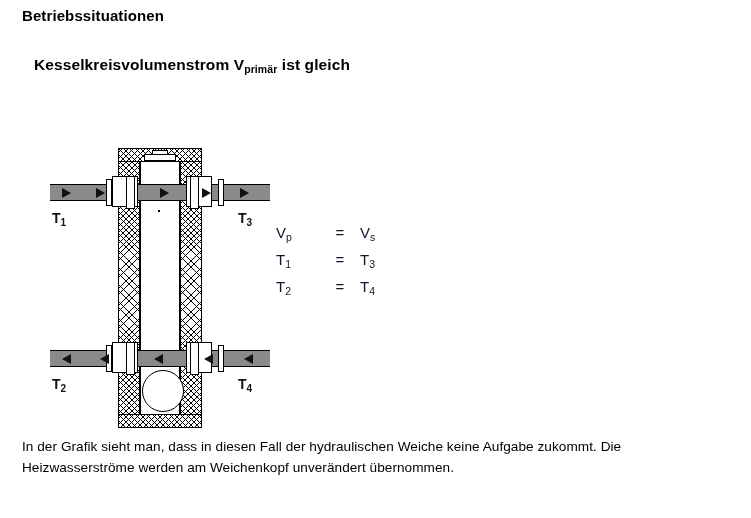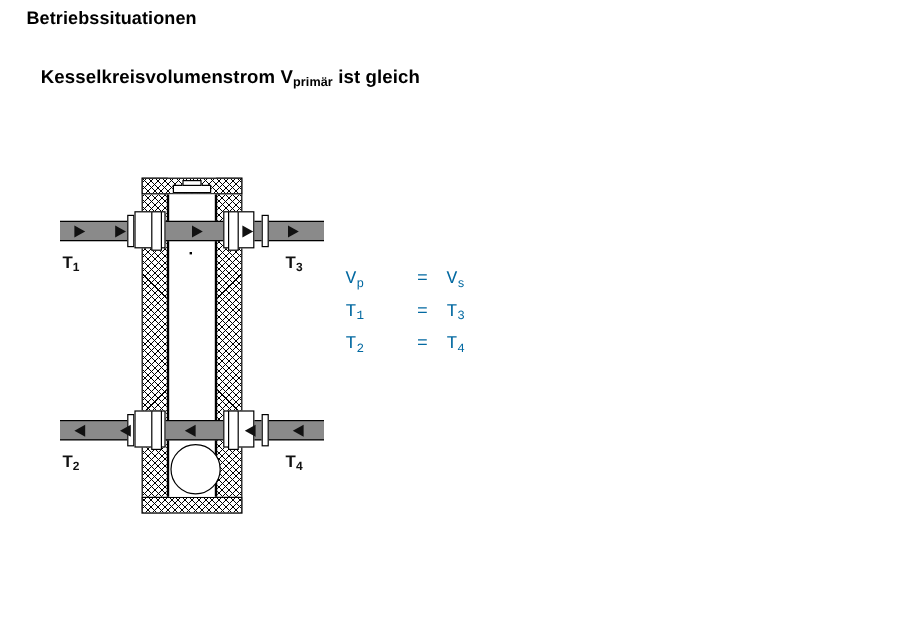--- a/index.html
+++ b/index.html
@@ -180,26 +180,25 @@
   .top-detail {
     position: absolute;
     background: #ffffff;
     border: 1px solid #000;
     box-sizing: border-box;
   }
 
   
   #equations {
     position: absolute;
-    left: 288px;
+    left: 276px;
     top: 220px;
     font-size: 15px;
     line-height: 26px;
-    color: #0369a1;
-    font-family: Liberation Mono, monospace;
+    color: #0f172a;
   }
   #equations table {
     border-collapse: collapse;
   }
   #equations td {
     padding: 0;
     font-size: 15px;
     line-height: 26px;
     vertical-align: baseline;
   }
@@ -291,14 +290,15 @@
         </tr>
         <tr>
           <td class="lhs"><span>T</span><sub>2</sub></td>
           <td class="eq">=</td>
           <td class="rhs"><span>T</span><sub>4</sub></td>
         </tr>
       </tbody>
     </table>
   </div>
 
+  <div id="bottom-text">In der Grafik sieht man, dass in diesen Fall der hydraulischen Weiche keine Aufgabe zukommt. Die Heizwasserströme werden am Weichenkopf unverändert übernommen.</div>
 
 </div>
 
 </body></html>

